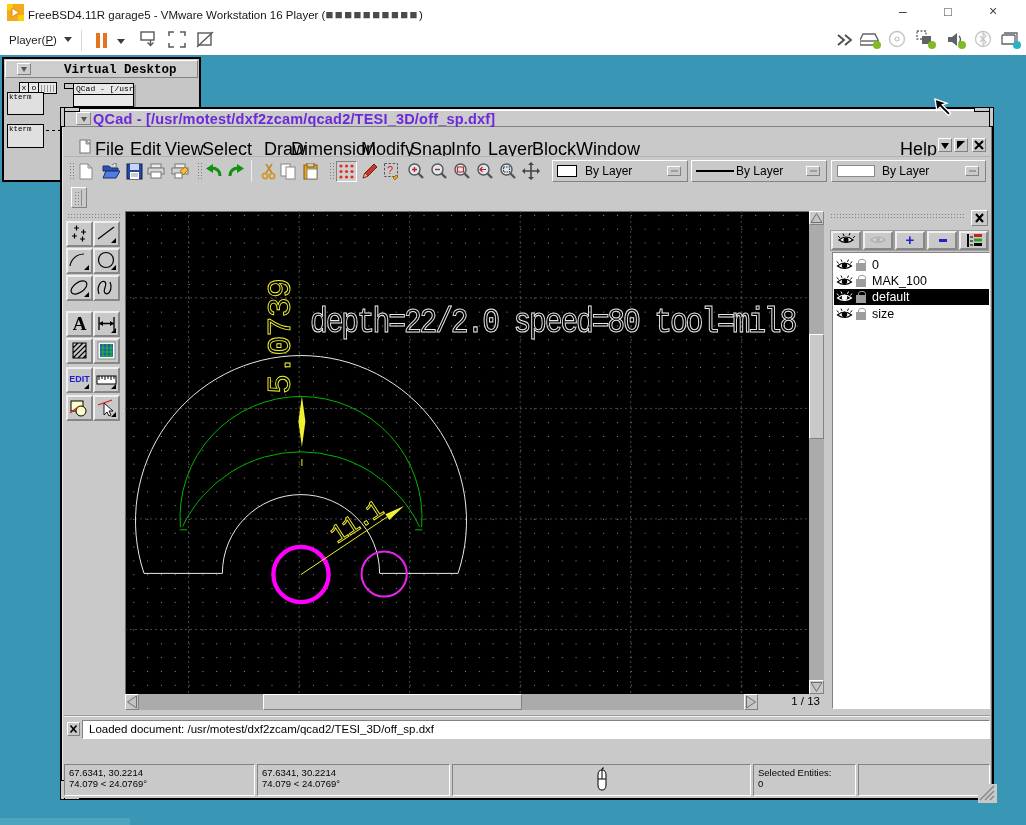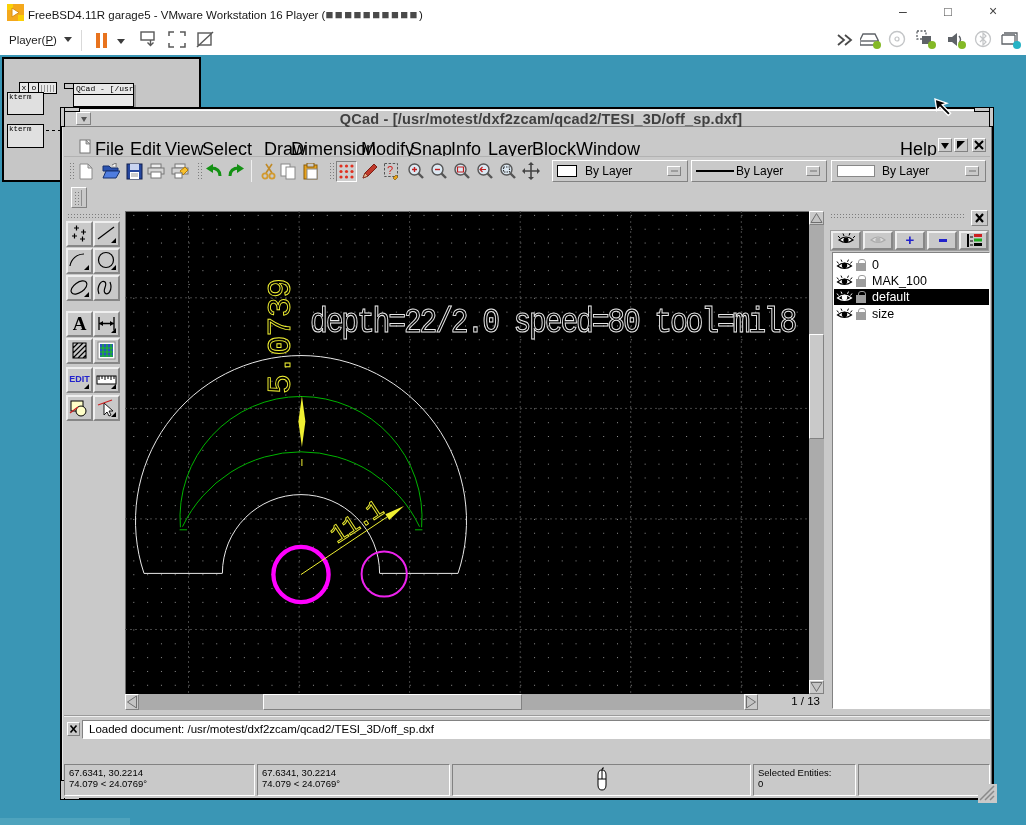--- a/index.html
+++ b/index.html
@@ -85,20 +85,26 @@
     <circle cx="9" cy="9" r="7.5" fill="none" stroke="#c3c5c7" stroke-width="1.3"></circle>
     <path d="M6 6 l6 6 -3 3 V3 l3 3 -6 6" fill="none" stroke="#c3c5c7" stroke-width="1.2"></path>
   </svg>
   <svg class="abs" style="left:1000px;top:4px;" width="24" height="20" viewBox="0 0 24 20">
     <path d="M2 5 h13 M2 5 v9 h13 v-9 M4 3 h13 v9" fill="none" stroke="#5f6368" stroke-width="1.3"></path>
     <circle cx="17" cy="15" r="4" fill="#27b3c5"></circle>
   </svg>
 </div>
 
 <div class="abs" id="pager" style="left:2px;top:57px;width:199px;height:125px;background:#c6c6c6;border:2px solid #000;">
+  <div class="abs raised" style="left:1px;top:1px;width:193px;height:18px;background:#cdcdcd;">
+    <div class="abs raised" style="left:11px;top:2px;width:14px;height:12px;background:#cdcdcd;">
+      <div class="abs" style="left:3px;top:3px;width:0;height:0;border-left:3.5px solid transparent;border-right:3.5px solid transparent;border-top:5px solid #555;"></div>
+    </div>
+    <div class="abs" style="left:58px;top:2px;font-family:'Liberation Mono',monospace;font-weight:bold;font-size:12.5px;color:#000;">Virtual Desktop</div>
+  </div>
 
   <div class="abs" style="left:15px;top:23px;width:38px;height:12px;background:#e8e8e8;border:1px solid #000;">
     <div class="abs" style="left:0px;top:0px;width:9px;height:10px;border-right:1px solid #000;font-family:'Liberation Mono',monospace;font-size:8px;line-height:10px;text-align:center;">x</div>
     <div class="abs" style="left:10px;top:0px;width:9px;height:10px;border-right:1px solid #000;font-family:'Liberation Mono',monospace;font-size:8px;line-height:10px;text-align:center;">o</div>
     <div class="abs griph" style="left:21px;top:2px;width:14px;height:7px;"></div>
   </div>
   <div class="abs" style="left:60px;top:24px;width:16px;height:6px;background:#c6c6c6;border:1px solid #000;"></div>
 
   <div class="abs" style="left:69px;top:24px;width:61px;height:24px;background:#e8e8e8;border:1px solid #000;box-shadow:2px 2px 0 #9a9a9a;">
     <div style="font-family:'Liberation Mono',monospace;font-size:8px;line-height:10px;padding-left:2px;border-bottom:1px solid #000;white-space:nowrap;overflow:hidden;">QCad - [/usr</div>
@@ -115,21 +121,21 @@
 </div>
 
 <div class="abs" id="qcad" style="left:60px;top:107px;width:934px;height:693px;background:#c9c9c9;border:2px solid #000;">
 
   <div class="abs" style="left:0;top:0;width:930px;height:689px;border:1px solid #e8e8e8;border-right-color:#777;border-bottom-color:#777;"></div>
 
   <div class="abs raised" id="titlebar" style="left:2px;top:1px;width:926px;height:17px;background:#cbcbcb;">
     <div class="abs raised" style="left:11px;top:1px;width:15px;height:13px;background:#cbcbcb;">
       <div class="abs" style="left:4px;top:4px;width:0;height:0;border-left:3.5px solid transparent;border-right:3.5px solid transparent;border-top:5px solid #555;"></div>
     </div>
-    <div style="text-align:center;font-size:14.5px;font-weight:bold;line-height:16px;color:#404040;padding-left:28px;letter-spacing:0.2px;">QCad - [/usr/motest/dxf2zcam/qcad2/TESI_3D/off_sp.dxf]</div>
+    <div style="font-size:14.5px;font-weight:bold;line-height:16px;color:#6d28d9;padding-left:28px;letter-spacing:0.2px;">QCad - [/usr/motest/dxf2zcam/qcad2/TESI_3D/off_sp.dxf]</div>
   </div>
 
   <div class="abs" style="left:-2px;top:-2px;width:20px;height:5px;background:#c9c9c9;border:1px solid #000;"></div>
   <div class="abs" style="left:-2px;top:-2px;width:5px;height:20px;background:#c9c9c9;border:1px solid #000;"></div>
   <div class="abs" style="right:-2px;top:-2px;width:20px;height:5px;background:#c9c9c9;border:1px solid #000;"></div>
   <div class="abs" style="right:-2px;top:-2px;width:5px;height:20px;background:#c9c9c9;border:1px solid #000;"></div>
   <div class="abs" style="left:-2px;bottom:-2px;width:20px;height:5px;background:#c9c9c9;border:1px solid #000;"></div>
   <div class="abs" style="left:-2px;bottom:-2px;width:5px;height:20px;background:#c9c9c9;border:1px solid #000;"></div>
 
   <div class="abs" id="menubar" style="left:2px;top:18px;width:926px;height:29px;background:#c9c9c9;font-size:18px;color:#000;">

